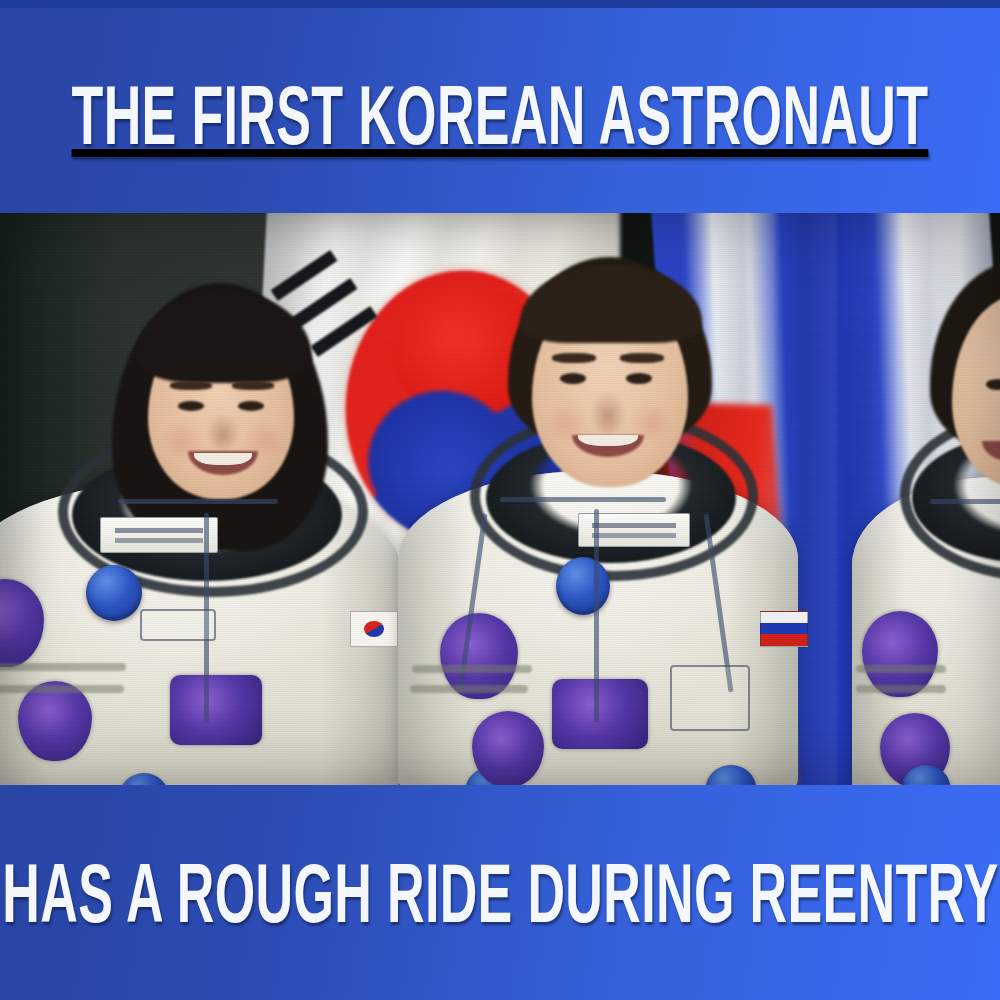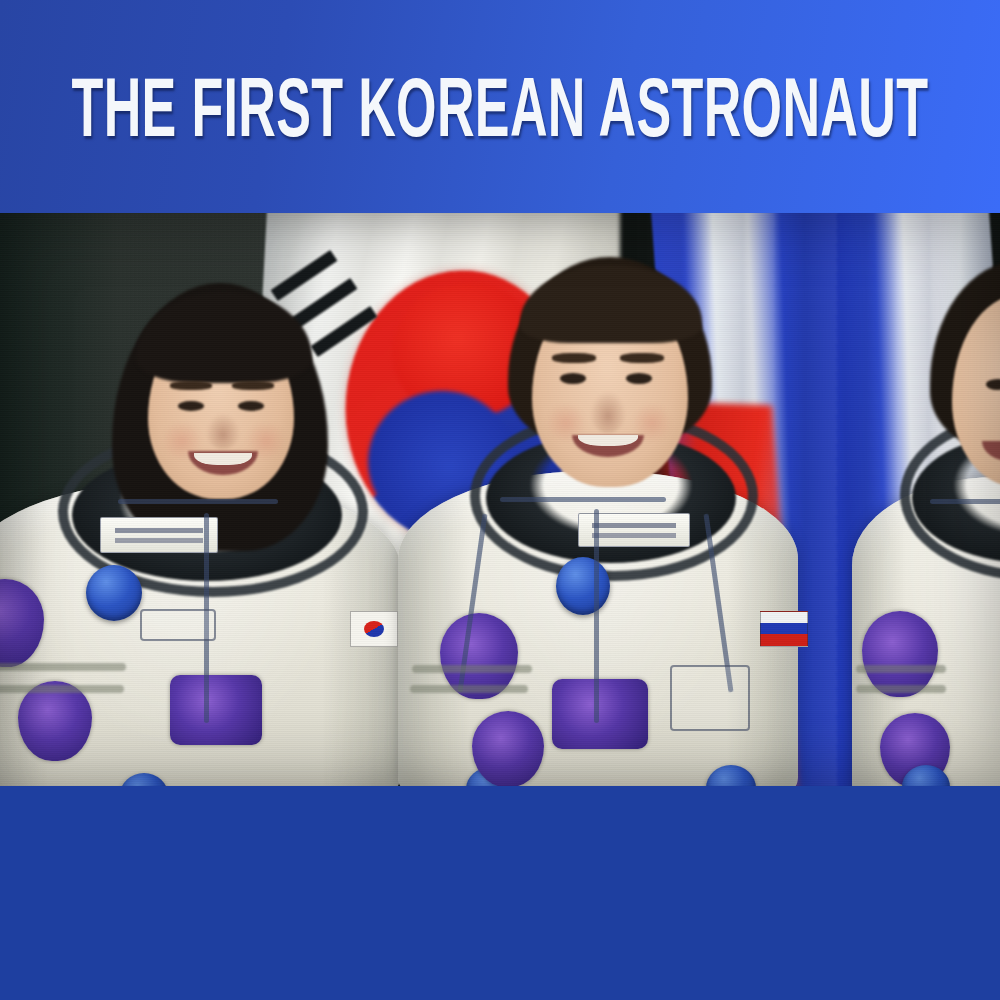--- a/index.html
+++ b/index.html
@@ -20,21 +20,21 @@
   .banner {
     position: absolute;
     left: 0;
     width: 1000px;
     background: linear-gradient(100deg, #2845a4 0%, #2c4cb4 28%, #3560d8 62%, #3b6cf7 100%);
     display: flex;
     align-items: center;
     justify-content: center;
     overflow: hidden;
   }
-  #banner-top   { top: 0;   height: 214px; }
+  #banner-top   { top: 8px;   height: 214px; text-decoration: underline; }
   #banner-bottom{ top: 785px; height: 215px; }
 
   .caption {
     color: #f4f7fb;
     font-weight: 700;
     text-transform: uppercase;
     white-space: nowrap;
     line-height: 1;
     letter-spacing: 0.5px;
     transform: scaleX(0.62);
@@ -464,14 +464,17 @@
       <div class="valve" style="left:902px; top:552px; width:48px; height:44px;"></div>
       <div class="seam" style="left:930px; top:286px; width:120px; height:5px;"></div>
       <div class="stripe" style="left:856px; top:452px; width:90px; height:8px;"></div>
       <div class="stripe" style="left:856px; top:472px; width:90px; height:8px;"></div>
     </div>
 
     <div id="photo-grain"></div>
     <div id="photo-soft"></div>
   </div>
 
+  <div id="banner-bottom" class="banner">
+    <div id="caption-bottom" class="caption">HAS A ROUGH RIDE DURING REENTRY</div>
+  </div>
 
 </div>
 
 </body></html>

